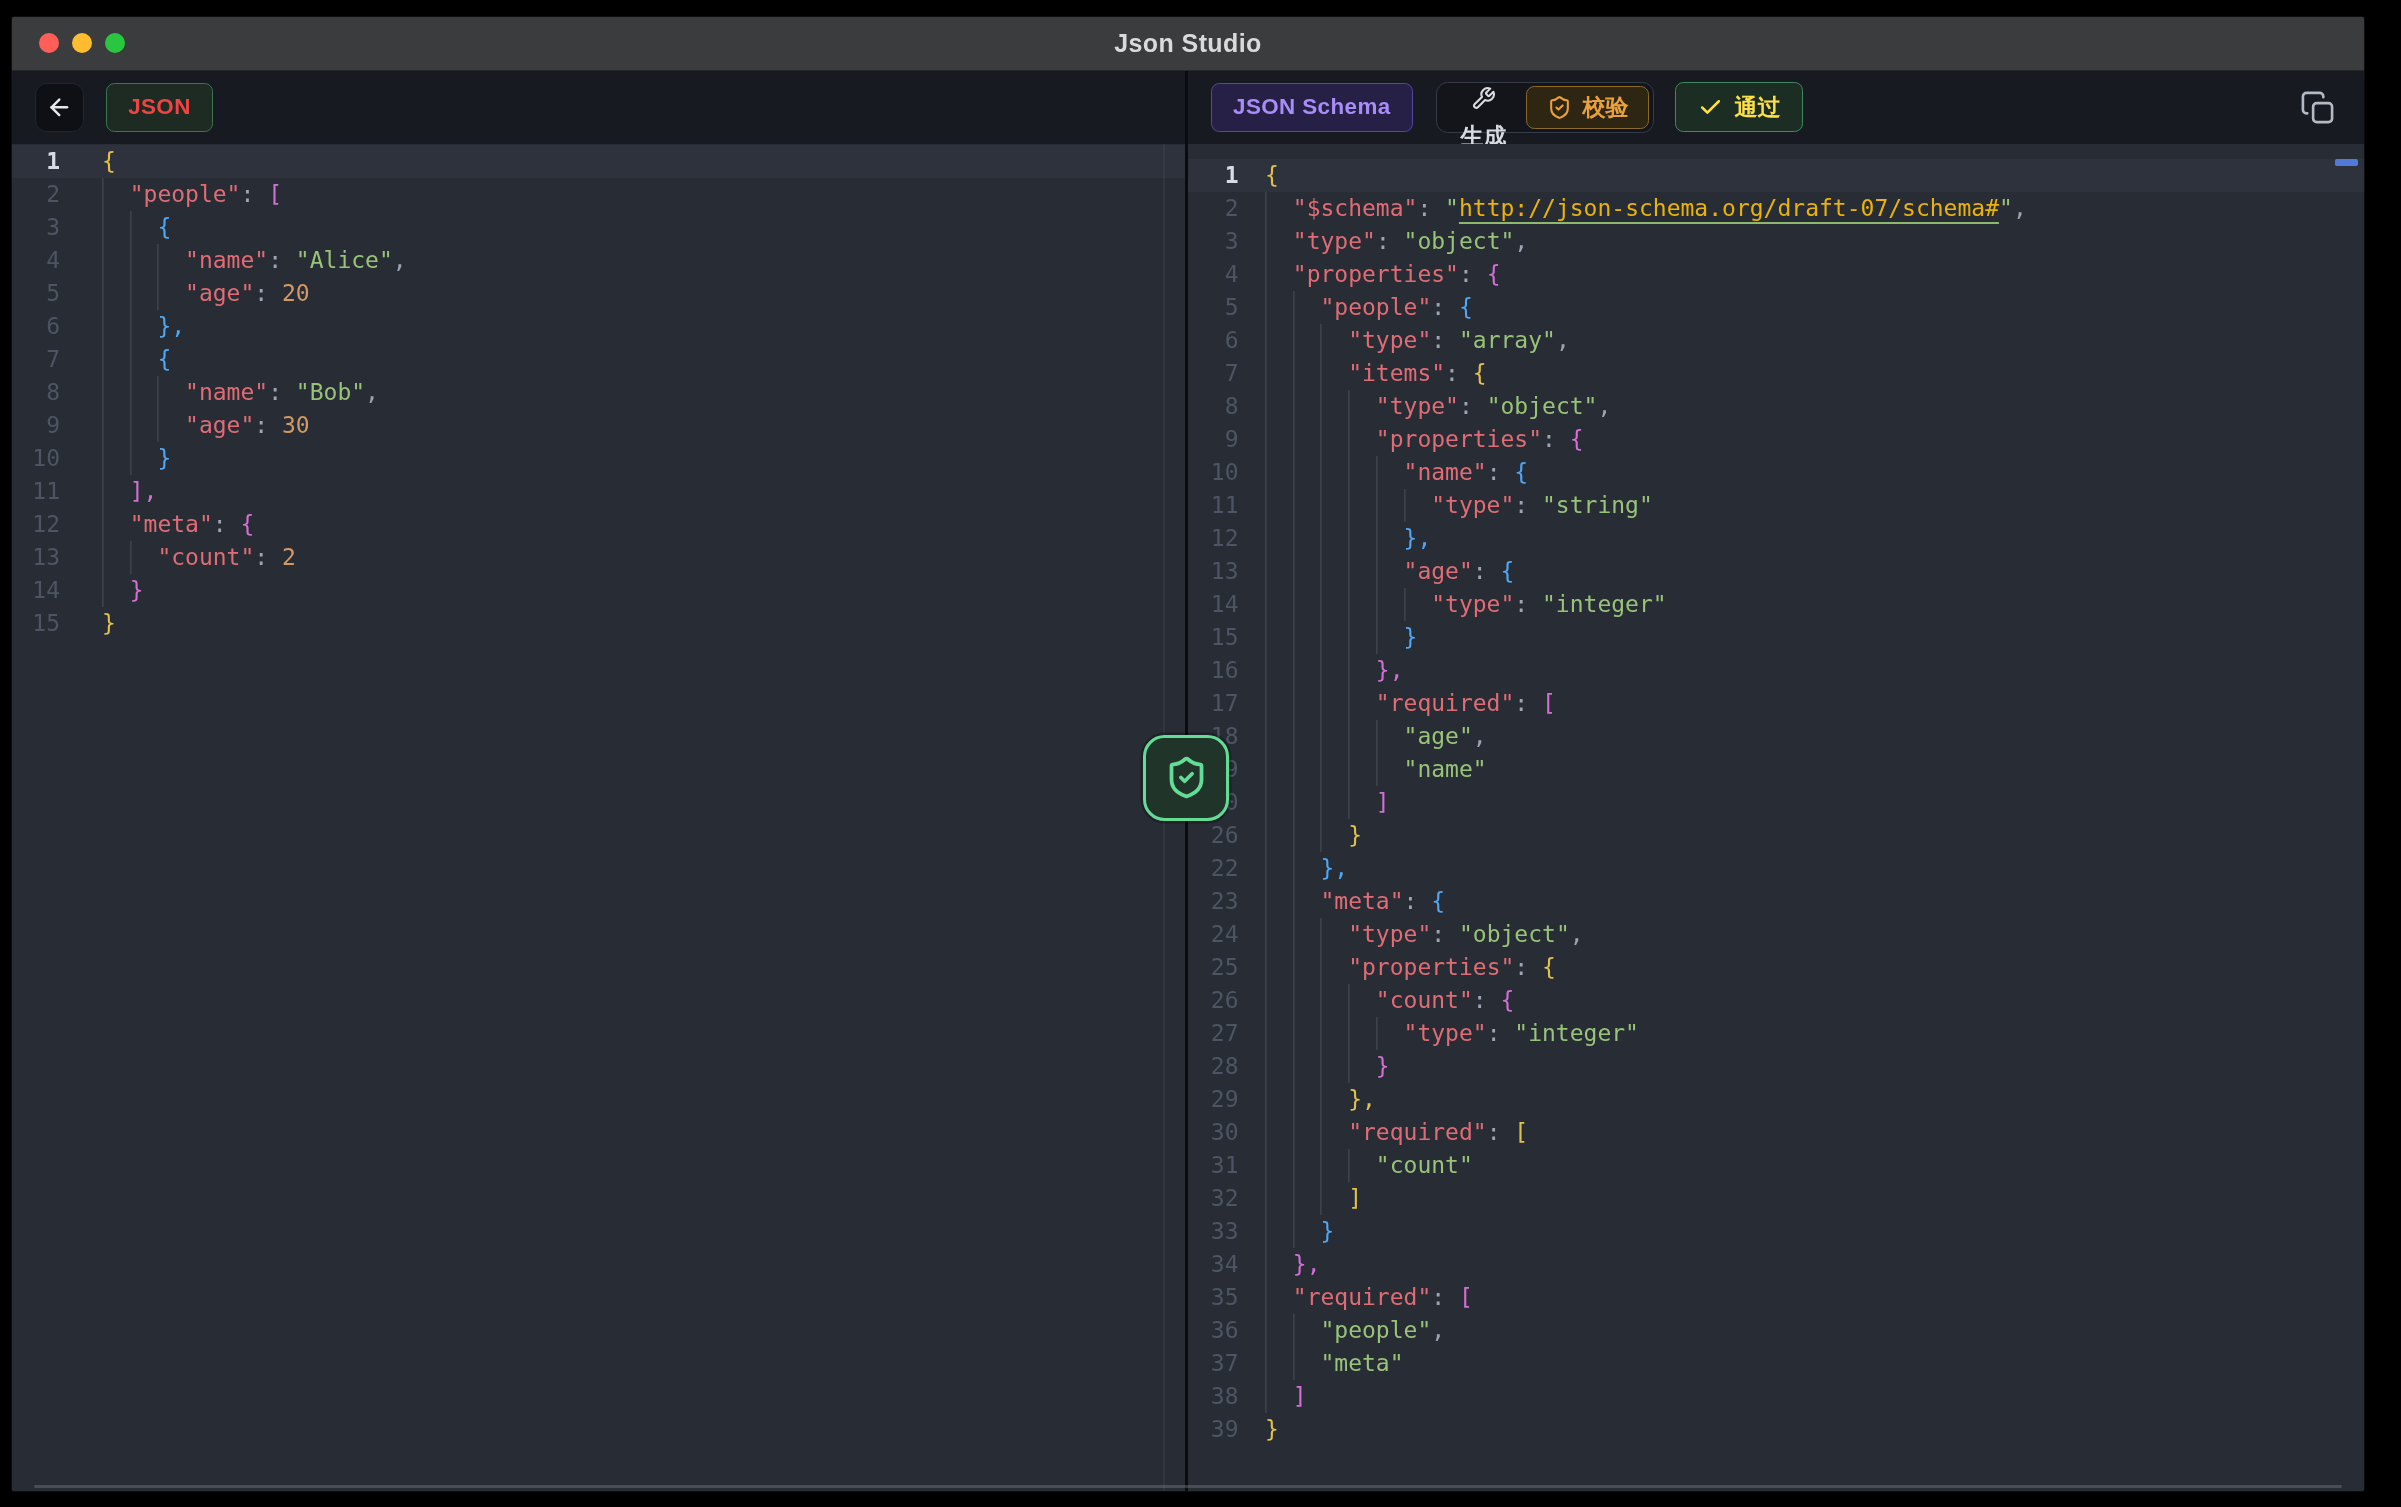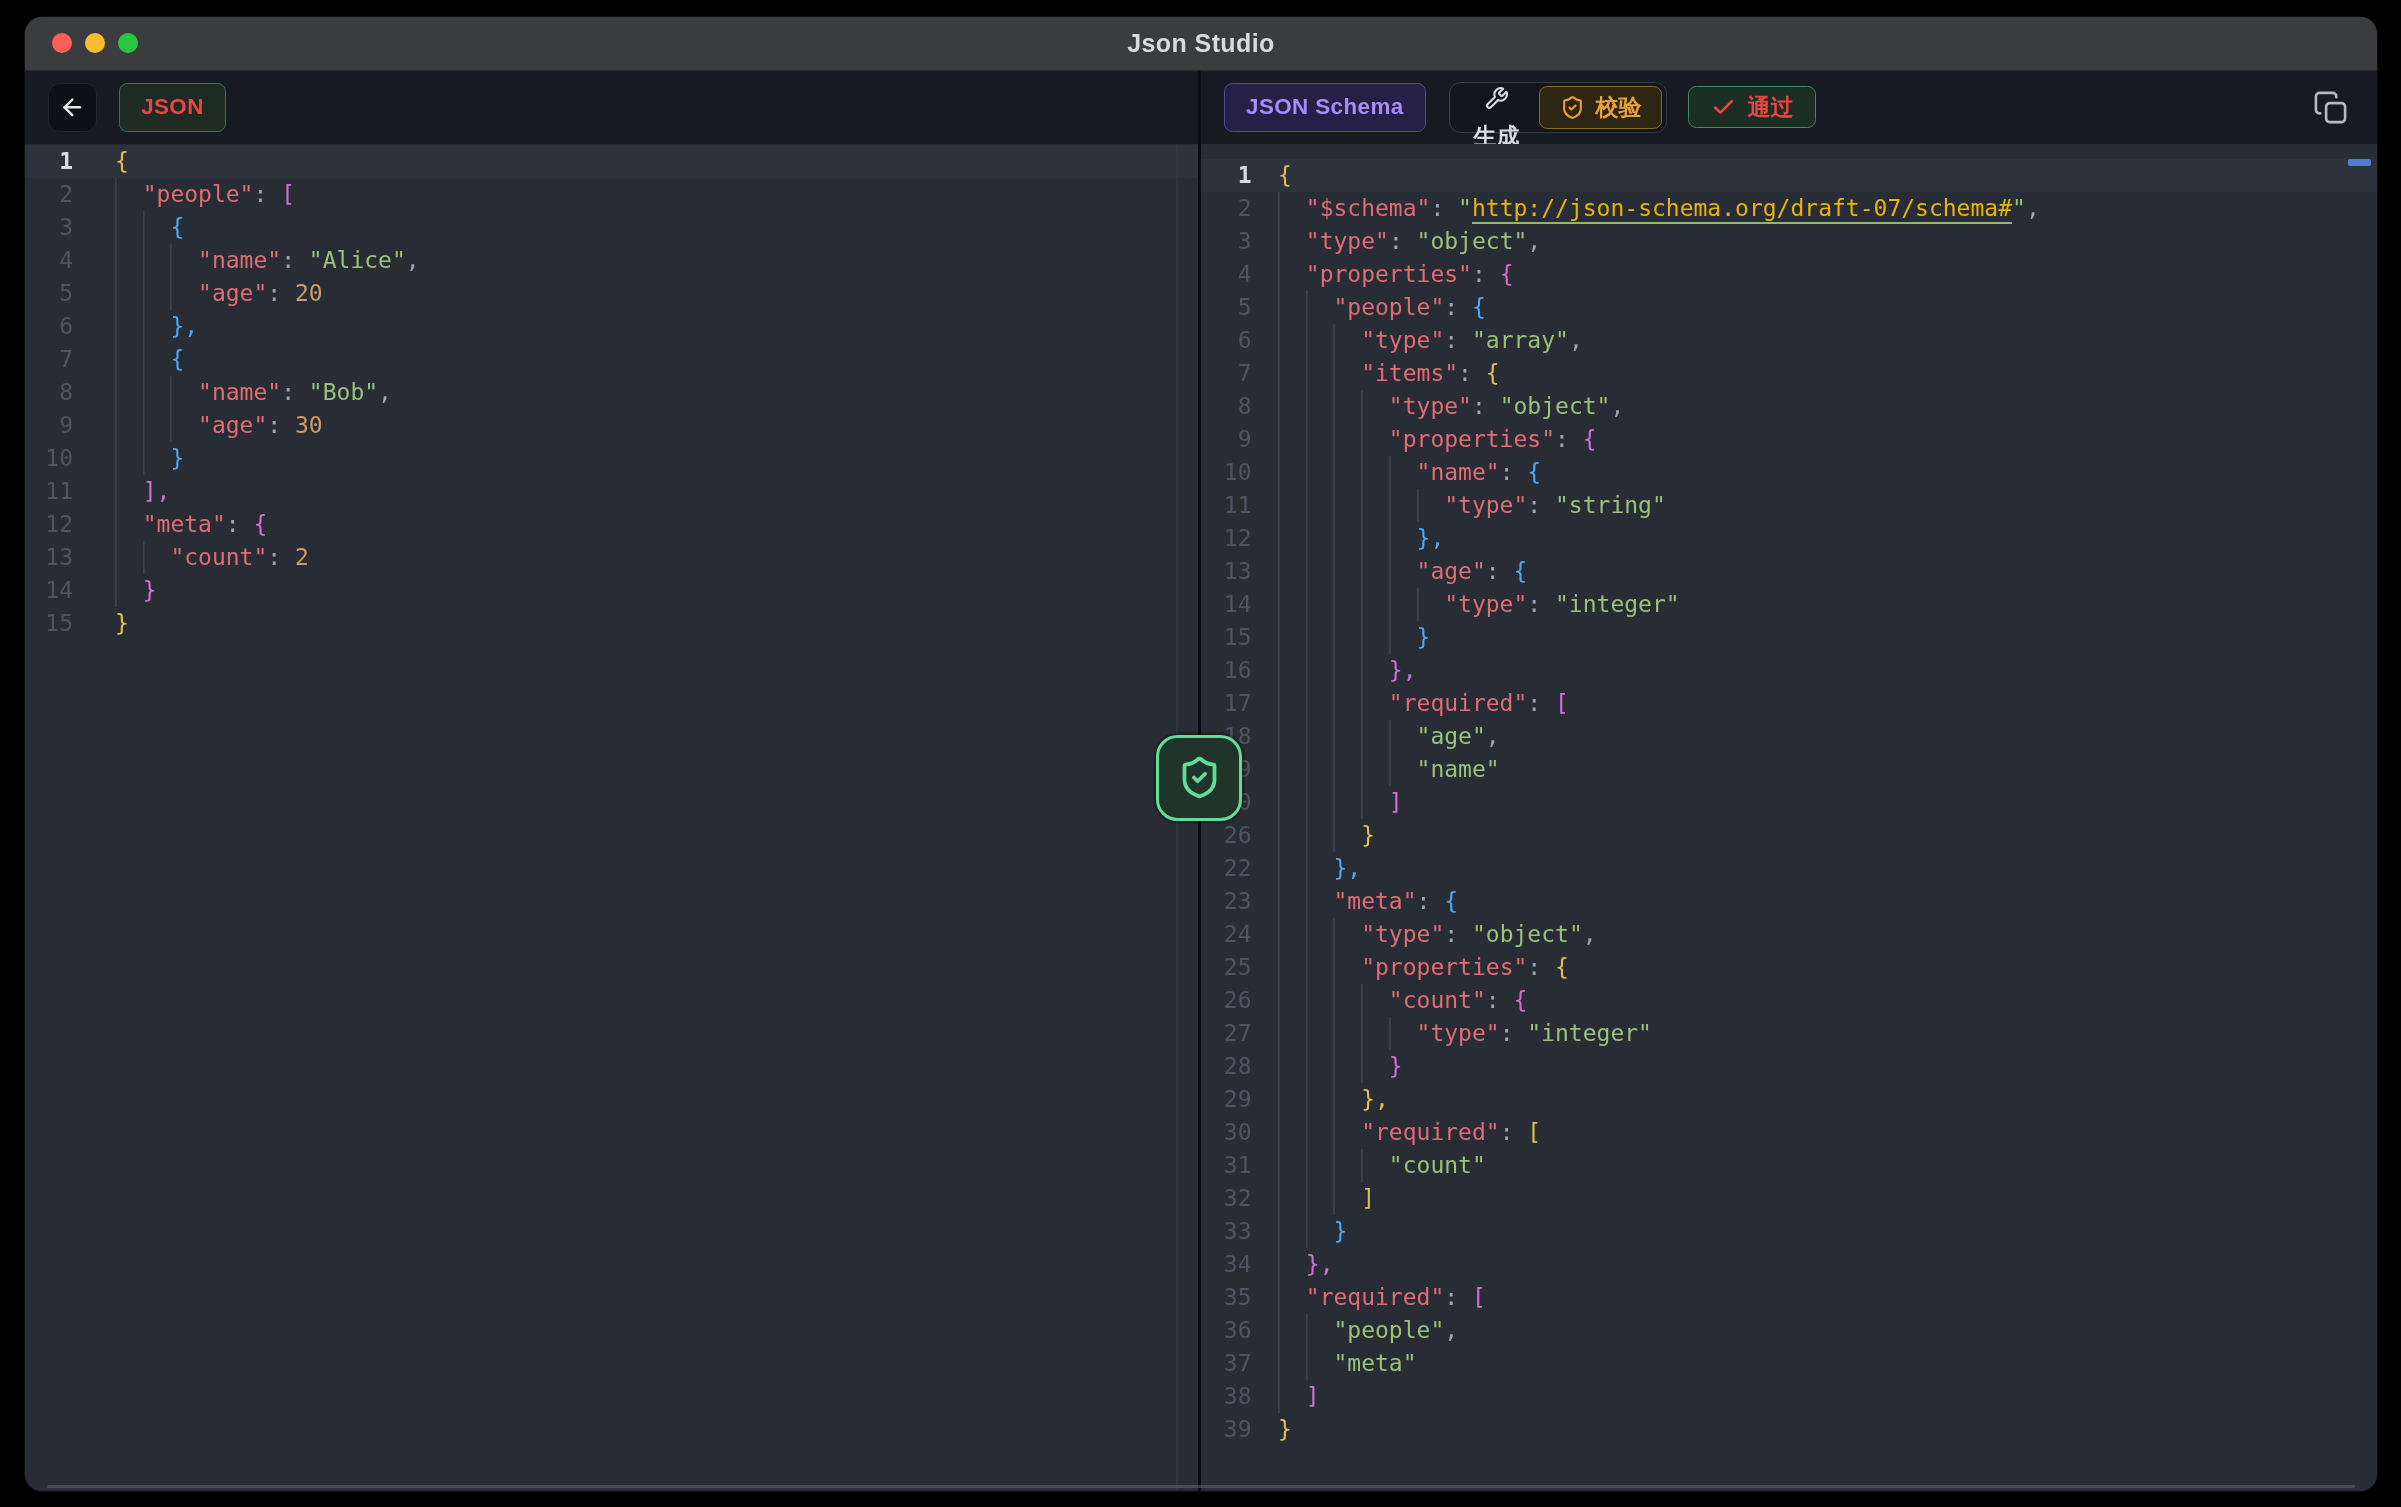--- a/index.html
+++ b/index.html
@@ -1,19 +1,19 @@
 <!DOCTYPE html>
 <html style="font-size:13.3px"><head>
 <meta charset="utf-8">
 <style>
   html,body{margin:0;padding:0;background:#000;}
   .stage{position:relative;width:2401px;height:1508px;background:#000;overflow:hidden;
          font-family:"Liberation Sans", sans-serif;}
-  .window{position:absolute;left:25px;top:16.6px;width:2352px;height:1474px;
-          border-radius:17px;background:#282c34;overflow:hidden;
+  .window{position:absolute;left:12px;top:16.6px;width:2352px;height:1474px;
+          border-radius:2px;background:#282c34;overflow:hidden;
           box-shadow:0 0 0 0.8px rgba(255,255,255,0.07);}
   
   .titlebar{position:relative;height:53px;background:#3b3c3e;border-bottom:0.8px solid #26272a;
             display:flex;align-items:center;justify-content:center;}
   .lights{position:absolute;left:26.6px;top:0;height:100%;display:flex;align-items:center;gap:13.3px;}
   .light{width:20px;height:20px;border-radius:50%;}
   .win-title{font-size:25px;font-weight:700;color:#d9dadc;letter-spacing:0.4px;}
   
   .content{display:flex;height:1421px;}
   .panel{display:flex;flex-direction:column;min-width:0;}
@@ -29,22 +29,22 @@
         font-size:22.4px;font-weight:700;letter-spacing:0.4px;}
   .chip-json{color:#ef4444;background:#1d2b23;border:1.7px solid #3e7354;}
   .chip-schema{color:#a88df8;background:#262046;border:1.7px solid #57479f;}
   .btn-group{margin-left:23px;display:flex;align-items:center;background:#13151b;
              border:0.8px solid #363c47;border-radius:11.6px;padding:3.3px;height:51px;box-sizing:border-box;}
   .btn{display:inline-flex;align-items:center;gap:10px;font-size:23px;font-weight:600;
        padding:0 20px;height:43px;border-radius:8.3px;cursor:pointer;background:transparent;border:0;}
   .btn-generate{color:#d8dbe2;flex-direction:column;}
   .btn-validate{color:#e9a23b;background:#2e2513;border:0.8px solid #8a6b26;}
   .badge-pass{margin-left:21.6px;display:inline-flex;align-items:center;gap:11.6px;font-size:23px;font-weight:600;
-              color:#ef4444;background:#1c2d23;border:0.8px solid #3f8a61;border-radius:8.3px;
-              height:42px;padding:0 21.6px;box-sizing:border-box;}
+              color:#fde047;background:#1c2d23;border:0.8px solid #3f8a61;border-radius:8.3px;
+              height:50px;padding:0 21.6px;box-sizing:border-box;}
   .spacer{flex:1;}
   .copy-btn{color:#b3b9c5;display:flex;align-items:center;justify-content:center;
             width:47px;height:47px;cursor:pointer;}
   
   .editor{position:relative;flex:1;overflow:hidden;background:#282c34;
           font-family:"DejaVu Sans Mono", monospace;font-size:23px;line-height:33px;color:#abb2bf;}
   .editor-left{padding-top:1.7px;}
   .editor-right{padding-top:15px;}
   .editor-left::after{content:"";position:absolute;top:0;bottom:0;right:20px;width:1.7px;
                       background:rgba(255,255,255,0.045);}

